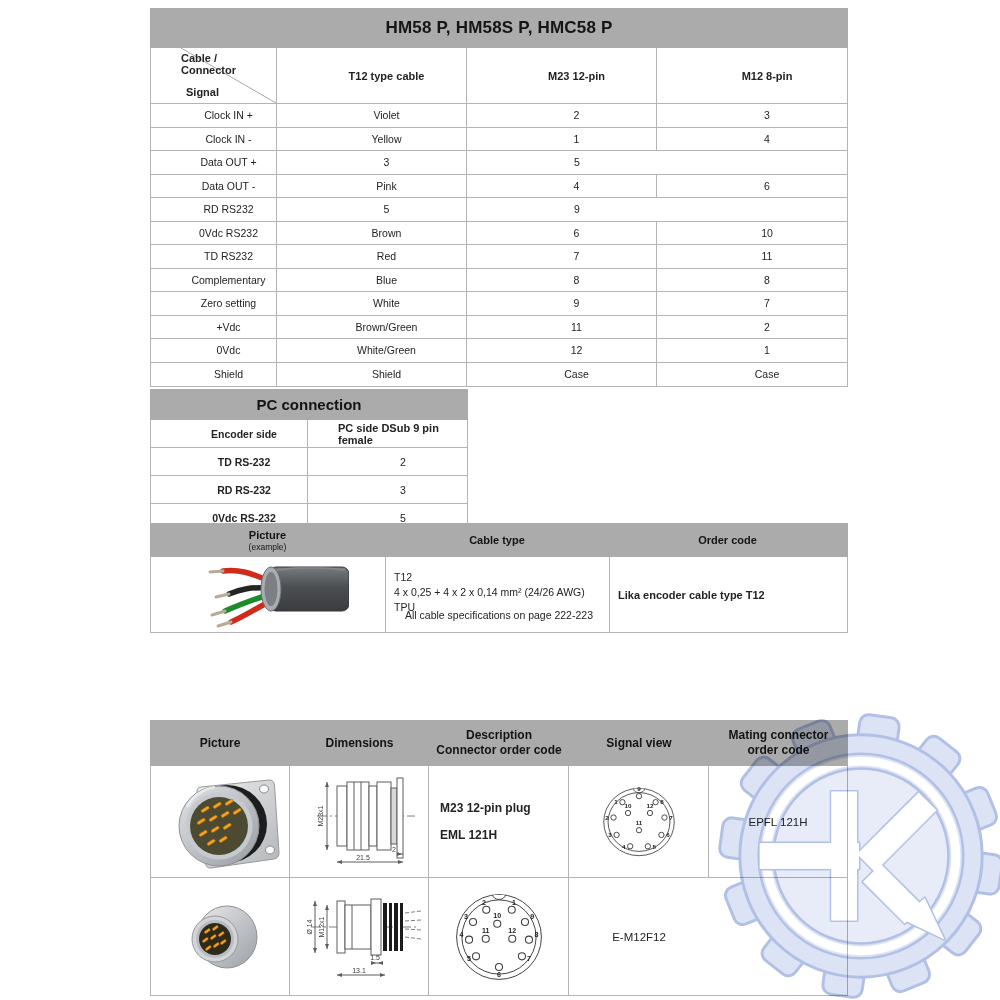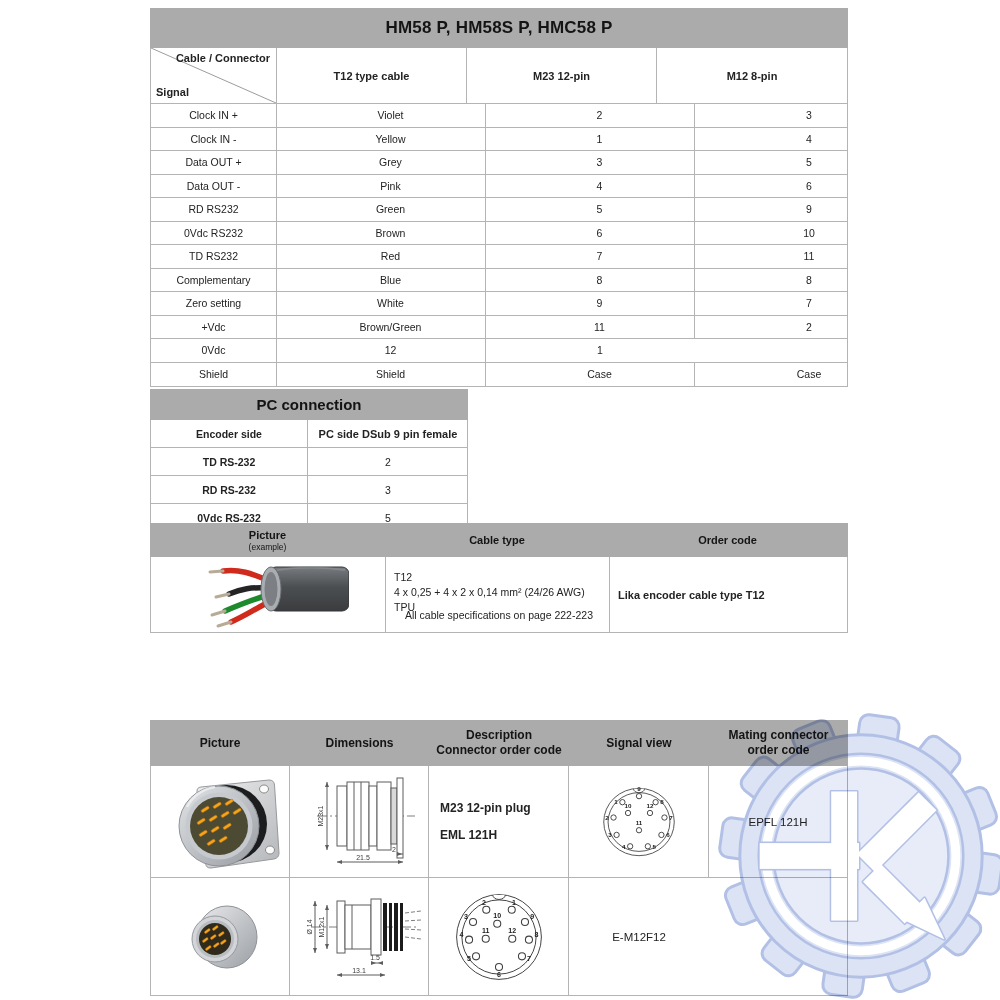--- a/index.html
+++ b/index.html
@@ -9,31 +9,31 @@
   *{box-sizing:border-box;margin:0;padding:0;}
   html,body{background:#fff;}
   body{width:1000px;height:1000px;position:relative;overflow:hidden;
        font-family:"Liberation Sans", sans-serif;color:var(--text);}
   .page{position:absolute;inset:0;overflow:hidden;}
 
   
   .bar{background:var(--bar);display:flex;align-items:center;justify-content:center;
        font-weight:bold;color:#141414;}
   .cell{display:flex;align-items:center;justify-content:center;font-size:10.5px;
-        border-right:1px solid var(--line);overflow:hidden;}
+        border-right:1px solid var(--line);overflow:hidden;margin-left:30px;}
   .cell.last{border-right:none;}
 
   
   .t1{position:absolute;left:150px;top:8px;width:698px;}
   .t1-bar{height:40px;font-size:17px;letter-spacing:.2px;}
   .t1-body{border:1px solid var(--line);border-top:none;}
   .t1-head,.t1-row{display:grid;grid-template-columns:126px 190px 190px 190px;}
   .t1-head{height:56px;border-bottom:1px solid var(--line);}
   .t1-head .cell{font-weight:bold;font-size:11px;}
-  .t1-row{height:23.5px;border-bottom:1px solid var(--line);gap:19px;}
+  .t1-row{height:23.5px;border-bottom:1px solid var(--line);}
   .t1-row:last-child{border-bottom:none;}
   .corner{position:relative;}
   .corner svg{position:absolute;inset:0;width:100%;height:100%;}
   .corner-top{position:absolute;top:4px;right:6px;font-weight:bold;font-size:11px;}
   .corner-bottom{position:absolute;bottom:5px;left:5px;font-weight:bold;font-size:11px;}
 
   
   .t2{position:absolute;left:150px;top:389px;width:318px;}
   .t2-bar{height:31px;font-size:15px;}
   .t2-body{border:1px solid var(--line);border-top:none;}
@@ -124,35 +124,33 @@
 
           <div class="t1-row">
             <div class="cell">Clock IN -</div>
             <div class="cell">Yellow</div>
             <div class="cell">1</div>
             <div class="cell last">4</div>
           </div>
 
           <div class="t1-row">
             <div class="cell">Data OUT +</div>
-            <div class="cell">Grey</div>
             <div class="cell">3</div>
             <div class="cell last">5</div>
           </div>
 
           <div class="t1-row">
             <div class="cell">Data OUT -</div>
             <div class="cell">Pink</div>
             <div class="cell">4</div>
             <div class="cell last">6</div>
           </div>
 
           <div class="t1-row">
             <div class="cell">RD RS232</div>
-            <div class="cell">Green</div>
             <div class="cell">5</div>
             <div class="cell last">9</div>
           </div>
 
           <div class="t1-row">
             <div class="cell">0Vdc RS232</div>
             <div class="cell">Brown</div>
             <div class="cell">6</div>
             <div class="cell last">10</div>
           </div>
@@ -180,20 +178,21 @@
 
           <div class="t1-row">
             <div class="cell">+Vdc</div>
             <div class="cell">Brown/Green</div>
             <div class="cell">11</div>
             <div class="cell last">2</div>
           </div>
 
           <div class="t1-row">
             <div class="cell">0Vdc</div>
+            <div class="cell">White/Green</div>
             <div class="cell">12</div>
             <div class="cell last">1</div>
           </div>
 
           <div class="t1-row">
             <div class="cell">Shield</div>
             <div class="cell">Shield</div>
             <div class="cell">Case</div>
             <div class="cell last">Case</div>
           </div>

